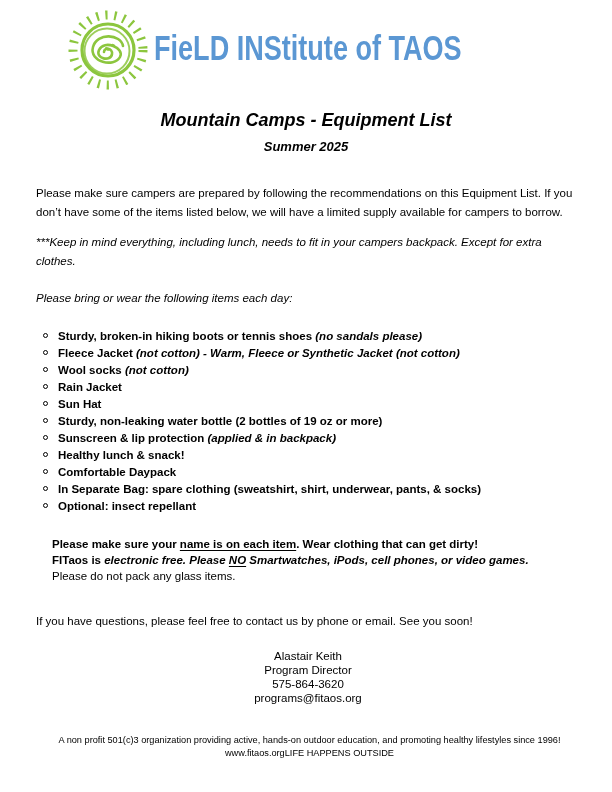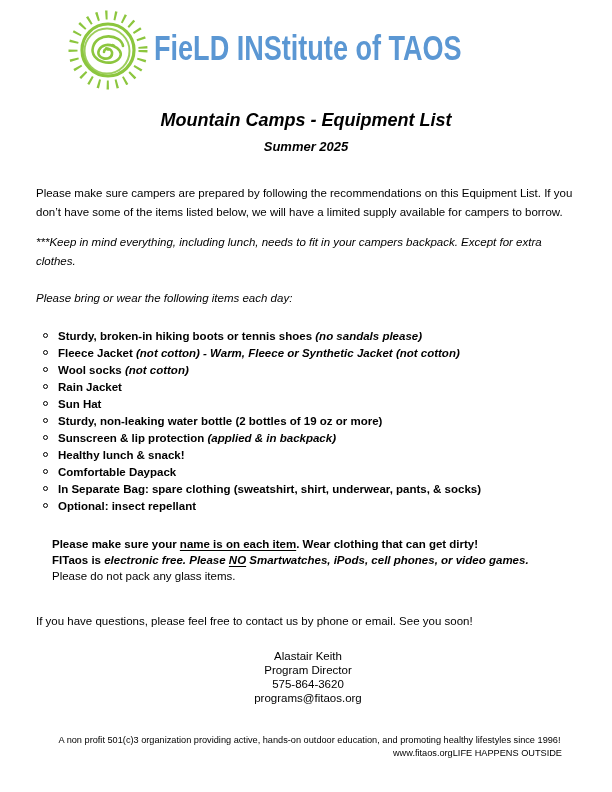--- a/index.html
+++ b/index.html
@@ -70,21 +70,21 @@
   .fw-b { font-weight:700; }
   .fs-i { font-style:italic; }
   .td-u { text-decoration:underline; text-underline-offset:1.5px; }
 
   
   .footer {
     position:absolute; top:734px; left:57px; right:50px;
     font-size:9.2px; line-height:13px;
   }
   .footer-line1 { text-align:center; }
-  .footer-line2 { display:flex; justify-content:flex-end; }
+  .footer-line2 { display:flex; justify-content:center; }
 </style>
 </head>
 <body>
 
 <div class="page">
 
   <div class="logo-row">
     <svg class="sun-icon" width="88" height="88" viewBox="0 0 88 88">
 
       <circle cx="44" cy="46" r="35" fill="none" stroke="#8cc63e" stroke-width="9" stroke-dasharray="2.2 6.8"></circle>

